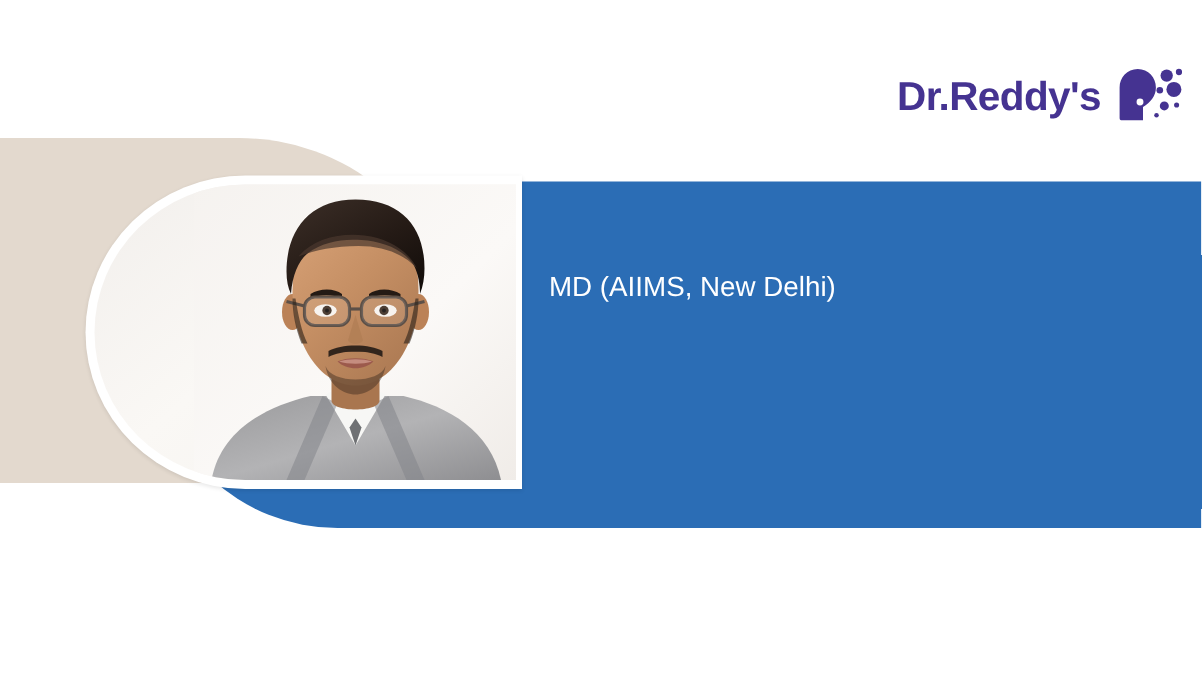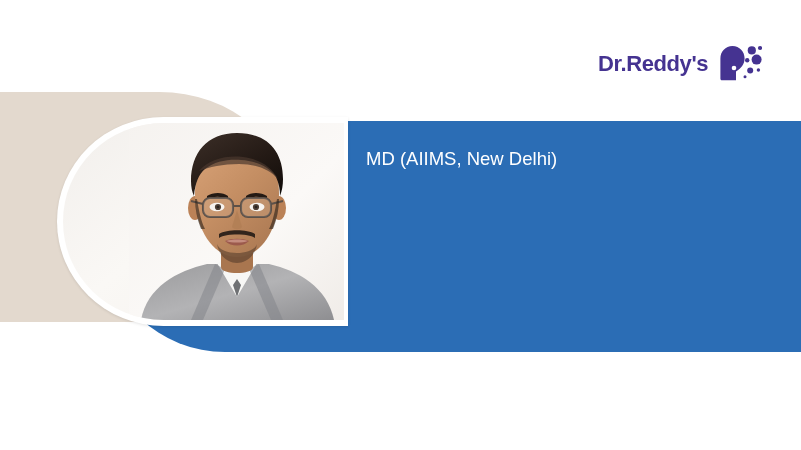--- a/index.html
+++ b/index.html
@@ -29,21 +29,21 @@
     top: 38px;
     left: 598px;
     width: 160px;
     height: 52px;
     display: flex;
     align-items: center;
     gap: 6px;
   }
   #brand-wordmark {
     font-family: "Liberation Sans", sans-serif;
-    font-size: 22px;
+    font-size: 27px;
     font-weight: bold;
     letter-spacing: -0.4px;
     color: #453391;
     line-height: 1;
     white-space: nowrap;
   }
   #brand-mark {
     width: 48px;
     height: 44px;
     flex: 0 0 auto;
@@ -120,20 +120,21 @@
     font-size: 35px;
     font-weight: bold;
     color: #ffffff;
     letter-spacing: 0.4px;
     line-height: 1.05;
     margin: 0;
     white-space: nowrap;
     text-shadow: 0 1px 2px rgba(0,0,0,0.10);
   }
   #credentials {
+    margin-top: 32px;
   }
   .cred-line {
     font-family: "Liberation Sans", sans-serif;
     font-size: 18.5px;
     font-weight: normal;
     color: #ffffff;
     line-height: 1.36;
     white-space: nowrap;
   }
 </style>

